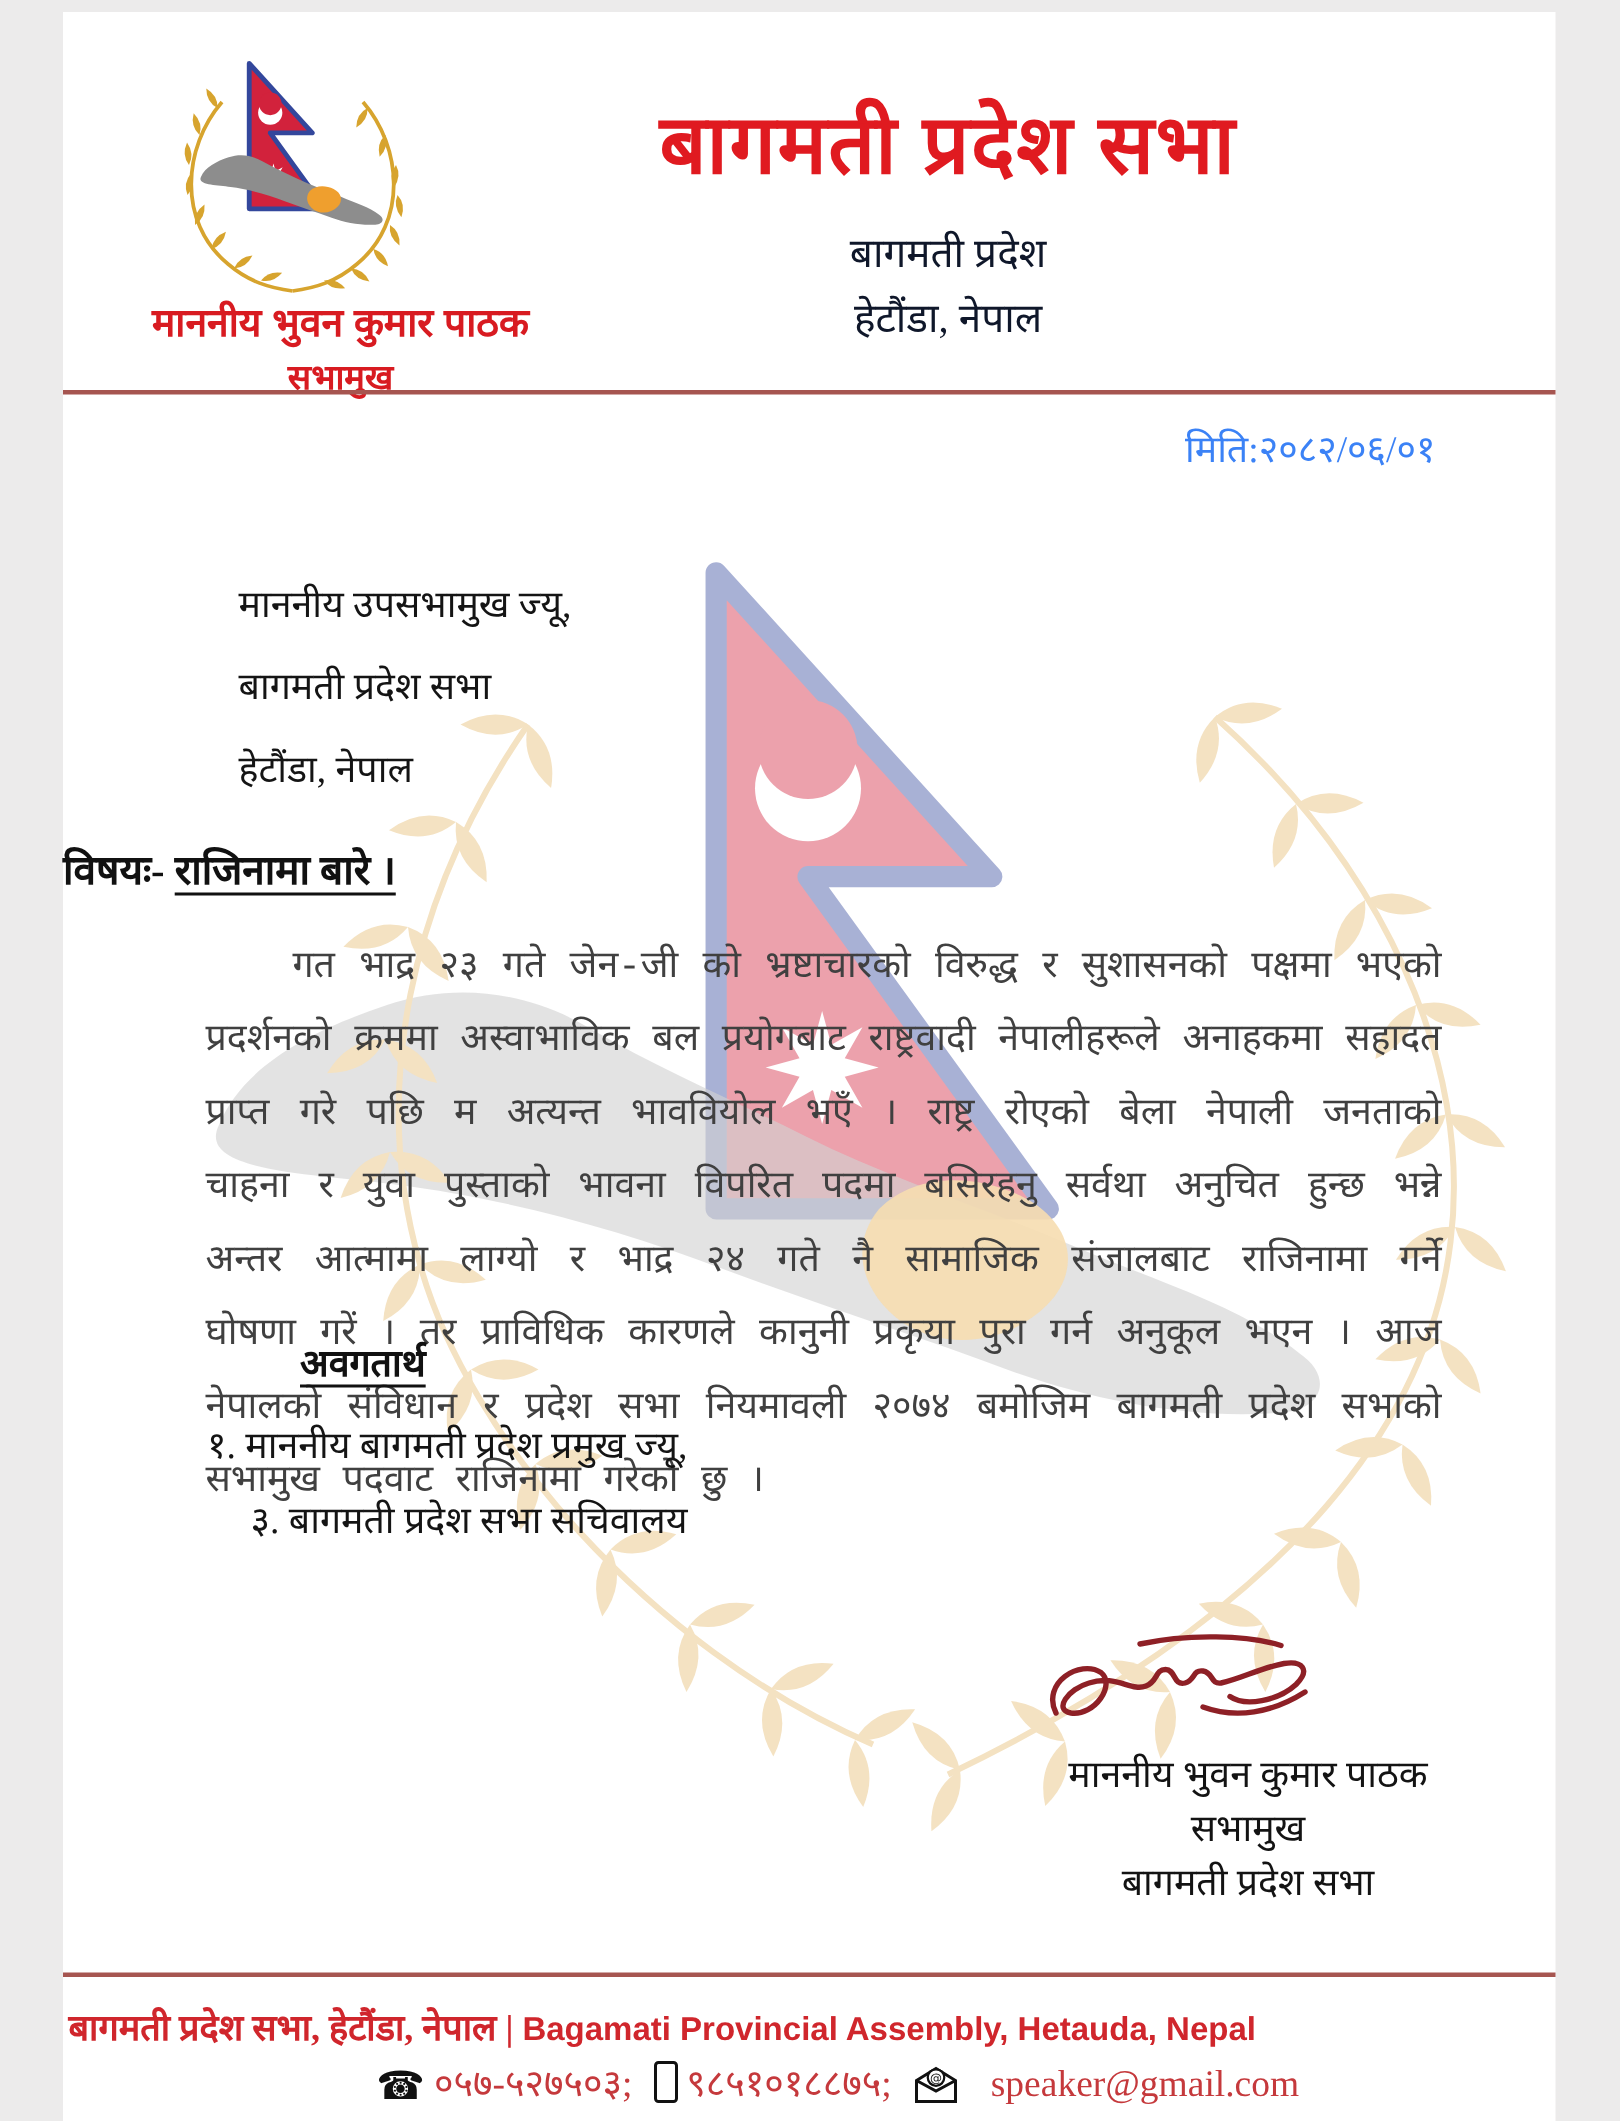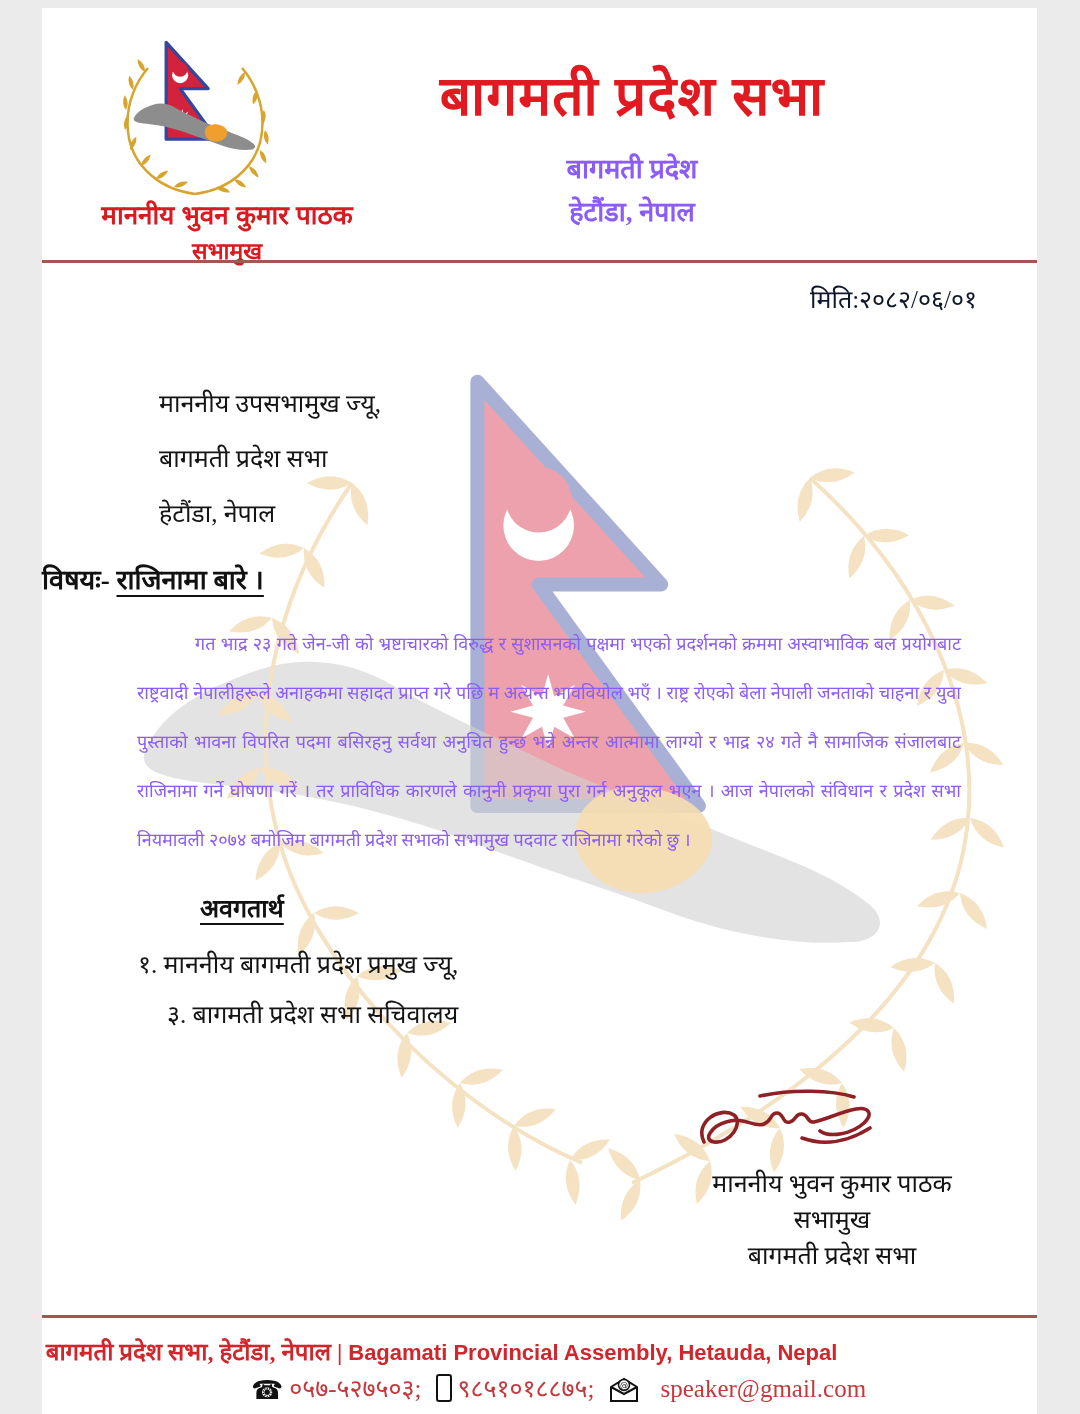--- a/index.html
+++ b/index.html
@@ -19,33 +19,33 @@
   
   .emblem{position:absolute;left:58px;top:30px;}
   .official-name{position:absolute;left:20px;top:188px;width:330px;text-align:center;
     color:#d81b21;font-weight:700;font-size:26px;font-family:"Liberation Sans","DejaVu Sans",sans-serif;}
   .official-title{position:absolute;left:20px;top:226px;width:330px;text-align:center;
     color:#d81b21;font-weight:700;font-size:23px;}
   .org-title{position:absolute;left:300px;top:48px;width:580px;text-align:center;
     color:#e01a20;font-weight:700;font-size:55px;letter-spacing:1px;
     font-family:"Liberation Sans","DejaVu Sans",sans-serif;}
   .org-sub{position:absolute;left:300px;top:140px;width:580px;text-align:center;
-    color:#8b5cf6;font-weight:700;font-size:27px;line-height:43px;}
+    color:#0f172a;font-weight:400;font-size:27px;line-height:43px;}
   .rule{position:absolute;left:0;width:995px;height:3px;background:#a65550;}
   .rule-top{top:252px;}
   .rule-bottom{top:1307px;}
 
   
-  .date-line{position:absolute;top:273px;right:60px;font-size:25px;color:#0f172a;}
+  .date-line{position:absolute;top:273px;right:80px;font-size:25px;color:#3b82f6;}
   .addressee{position:absolute;left:96px;top:368px;font-size:25px;color:#141414;line-height:55px;margin-left:21px;}
   .subject-line{position:absolute;left:0;top:552px;width:995px;
     font-size:27px;font-weight:700;color:#111;}
   .subject-underlined{text-decoration:underline;text-underline-offset:6px;}
   .body-par{position:absolute;left:95px;top:612px;width:824px;
-    font-size:18px;line-height:49px;color:#8b5cf6;text-align:justify;text-indent:58px;}
+    font-size:25px;line-height:49px;color:#404040;text-align:justify;text-indent:58px;font-family:Liberation Mono, monospace;}
   .cc-heading{position:absolute;left:158px;top:882px;font-size:25px;font-weight:700;color:#111;
     text-decoration:underline;text-underline-offset:6px;}
   .cc-list{position:absolute;left:96px;top:932px;font-size:25px;color:#141414;line-height:50px;text-align:right;}
 
   
   .sig-scribble{position:absolute;left:640px;top:1078px;}
   .sig-block{position:absolute;left:600px;top:1158px;width:380px;text-align:center;
     font-size:25px;color:#131313;line-height:36px;}
 
   

